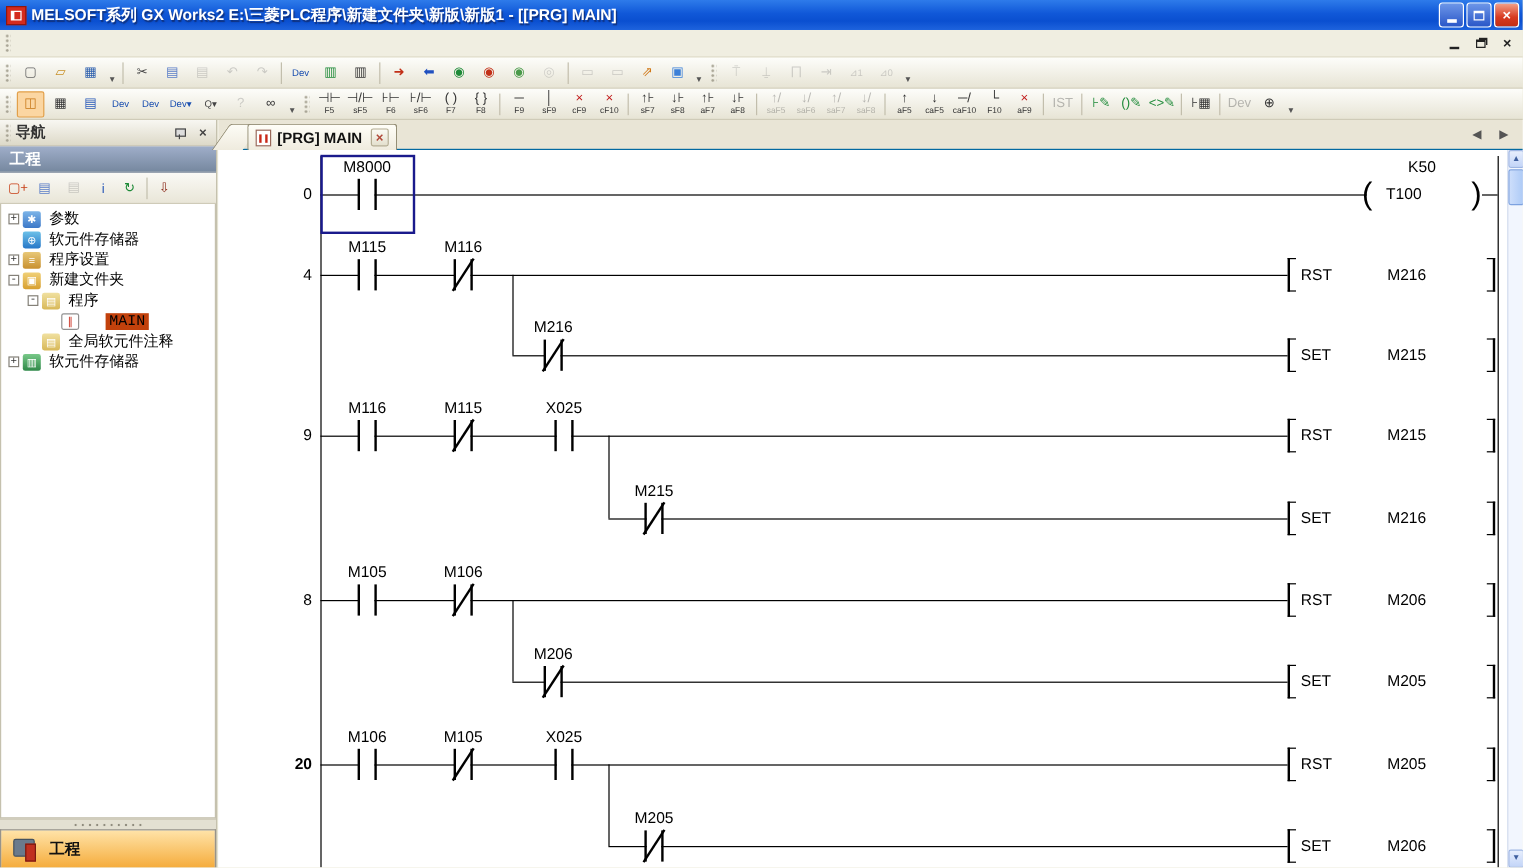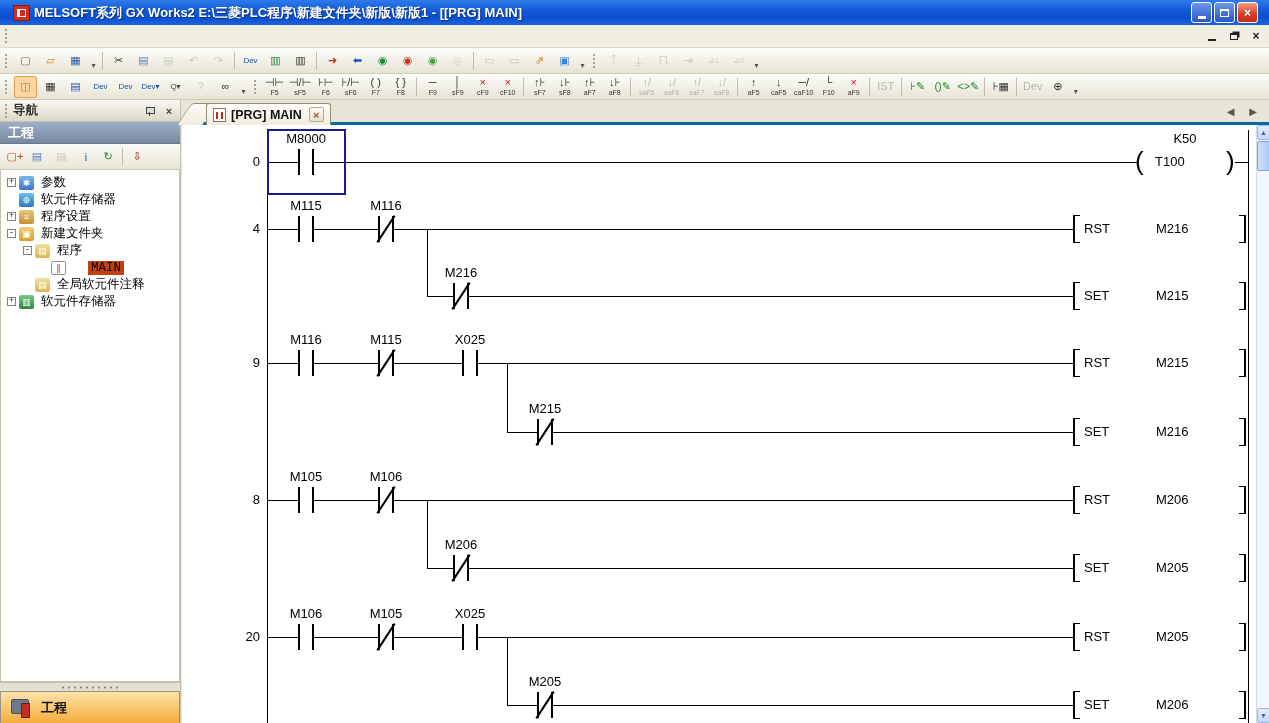--- a/index.html
+++ b/index.html
@@ -2,21 +2,21 @@
 <html><head>
 <meta charset="utf-8">
 <style>
   * { margin:0; padding:0; box-sizing:border-box; }
   html,body { width:1269px; height:723px; overflow:hidden; font-family:"Liberation Sans",sans-serif; background:#ECE9D8; }
   #app { position:relative; width:1269px; height:723px; background:#ECE9D8; }
 
   
   #titlebar { position:absolute; left:0; top:0; width:100%; height:25px;
     background:linear-gradient(180deg,#2E7BEA 0%,#1058D8 45%,#0A4FD0 70%,#1E63DD 100%);
-    display:flex; align-items:center; padding:0 11px; }
+    display:flex; align-items:center; padding:0 3px; }
   #app-icon { width:17px; height:16px; margin:0 4px 0 2px; background:#D42B1E; border:1px solid #8F1710;
     position:relative; flex:none; }
   #app-icon::after { content:""; position:absolute; left:3px; top:3px; right:3px; bottom:3px;
     border:1px solid #fff; border-left:3px solid #fff; }
   #title-text { color:#fff; font-weight:bold; font-size:13px; text-shadow:1px 1px 1px #10307A; white-space:nowrap;
     overflow:hidden; flex:1; }
   .winbtn { width:21px; height:21px; margin-left:2px; border:1px solid #fff; border-radius:3px;
     color:#fff; font-size:12px; font-weight:bold; display:flex; align-items:center; justify-content:center; flex:none; }
   .winbtn.min { background:linear-gradient(#6D96E8,#2A57C8); align-items:flex-end; }
   .winbtn.max { background:linear-gradient(#6D96E8,#2A57C8); }
@@ -98,21 +98,21 @@
   .nic-proj::after { content:""; position:absolute; left:10px; top:5px; width:7px; height:13px; background:#C03020; border:1px solid #7A1A10; }
   .nic-lib::before { content:""; position:absolute; left:0; top:3px; width:18px; height:12px; background:#E8B84C;
     border:1px solid #9A7420; transform:skewX(-12deg); }
   .nic-lib::after { content:""; position:absolute; left:3px; top:5px; width:12px; height:8px; background:#FDF6E0; }
   .nic-conn::before { content:""; position:absolute; left:0; top:2px; width:13px; height:10px; background:#3C98E0; border:1px solid #1C5890; }
   .nic-conn::after { content:""; position:absolute; left:9px; top:7px; width:11px; height:11px; background:#38A048; border:1px solid #186028; }
 
   
   #editor { position:absolute; left:182px; top:0; width:1087px; height:623px; background:#fff; }
   #tabbar { position:absolute; left:0; top:0; width:100%; height:25px; background:#E9E5D6;
-    border-bottom:3px solid #0369a1; }
+    border-bottom:1px solid #0369a1; }
   #tab-active { position:absolute; left:24px; top:3px; height:22px; padding:0 6px 0 6px;
     background:linear-gradient(#FFFEF8,#EFEBDE); border:1px solid #948E76; border-bottom:none;
     border-radius:3px 3px 0 0; display:flex; align-items:center; font-size:12.5px; font-weight:bold; color:#111; }
   #tabbar .slant { position:absolute; left:2px; top:3px; width:26px; height:22px; background:linear-gradient(#FDFCF6,#EFEBDE);
     border-top:1px solid #948E76; border-left:1px solid #948E76; transform:skewX(-35deg); border-radius:3px 0 0 0; }
   .tab-ic { width:13px; height:14px; background:#fff; border:1px solid #9A6A5A; margin-right:5px; position:relative; flex:none; }
   .tab-ic::after { content:""; position:absolute; left:2px; top:3px; width:2px; height:7px; background:#C82818;
     box-shadow:5px 0 0 #C82818, 2px 3px 0 -1px #C82818; }
   .tab-close { width:15px; height:15px; margin-left:7px; border:1px solid #B3AC92; border-radius:2px;
     background:linear-gradient(#FBFAF4,#E4E0CE); color:#B04838; font-size:11px; font-weight:bold;
@@ -611,21 +611,21 @@
             <div style="position: absolute; left: 267px; top: 427px; width: 26px; height: 32px;"></div>
             <div class="c-mask" style="left: 273px; top: 430px; width: 12px; height: 26px;"></div>
             <div class="c-bar" style="left: 271px; top: 430px; width: 2px; height: 26px;"></div>
             <div class="c-bar" style="left: 285px; top: 430px; width: 2px; height: 26px;"></div>
             <div class="c-slash" style="left: 278px; top: 427px; width: 2px; height: 32px;"></div>
             <div class="dev-label" style="left: 241px; top: 412px; width: 76px; height: 16px;">M206</div>
             <div class="bracket-l" style="left: 891px; top: 429px; width: 7px; height: 28px;"></div>
             <div class="inst-text" style="left: 902px; top: 435px;">SET</div>
             <div class="inst-text" style="left: 974px; top: 435px;">M205</div>
             <div class="bracket-r" style="left: 1057px; top: 429px; width: 7px; height: 28px;"></div>
-            <div class="stepnum" style="left: 8px; top: 504px; width: 70px; height: 16px;">20</div>
+            <div class="stepnum" style="left: 8px; top: 504px; width: 70px; height: 16px; font-weight: bold;">20</div>
             <div class="hline" style="left: 85px; top: 512px; width: 806px;"></div>
             <div class="vline" style="left: 325px; top: 512px; height: 68px;"></div>
             <div style="position: absolute; left: 112px; top: 496px; width: 26px; height: 32px;"></div>
             <div class="c-mask" style="left: 118px; top: 499px; width: 12px; height: 26px;"></div>
             <div class="c-bar" style="left: 116px; top: 499px; width: 2px; height: 26px;"></div>
             <div class="c-bar" style="left: 130px; top: 499px; width: 2px; height: 26px;"></div>
             <div class="dev-label" style="left: 86px; top: 481px; width: 76px; height: 16px;">M106</div>
             <div style="position: absolute; left: 192px; top: 496px; width: 26px; height: 32px;"></div>
             <div class="c-mask" style="left: 198px; top: 499px; width: 12px; height: 26px;"></div>
             <div class="c-bar" style="left: 196px; top: 499px; width: 2px; height: 26px;"></div>

